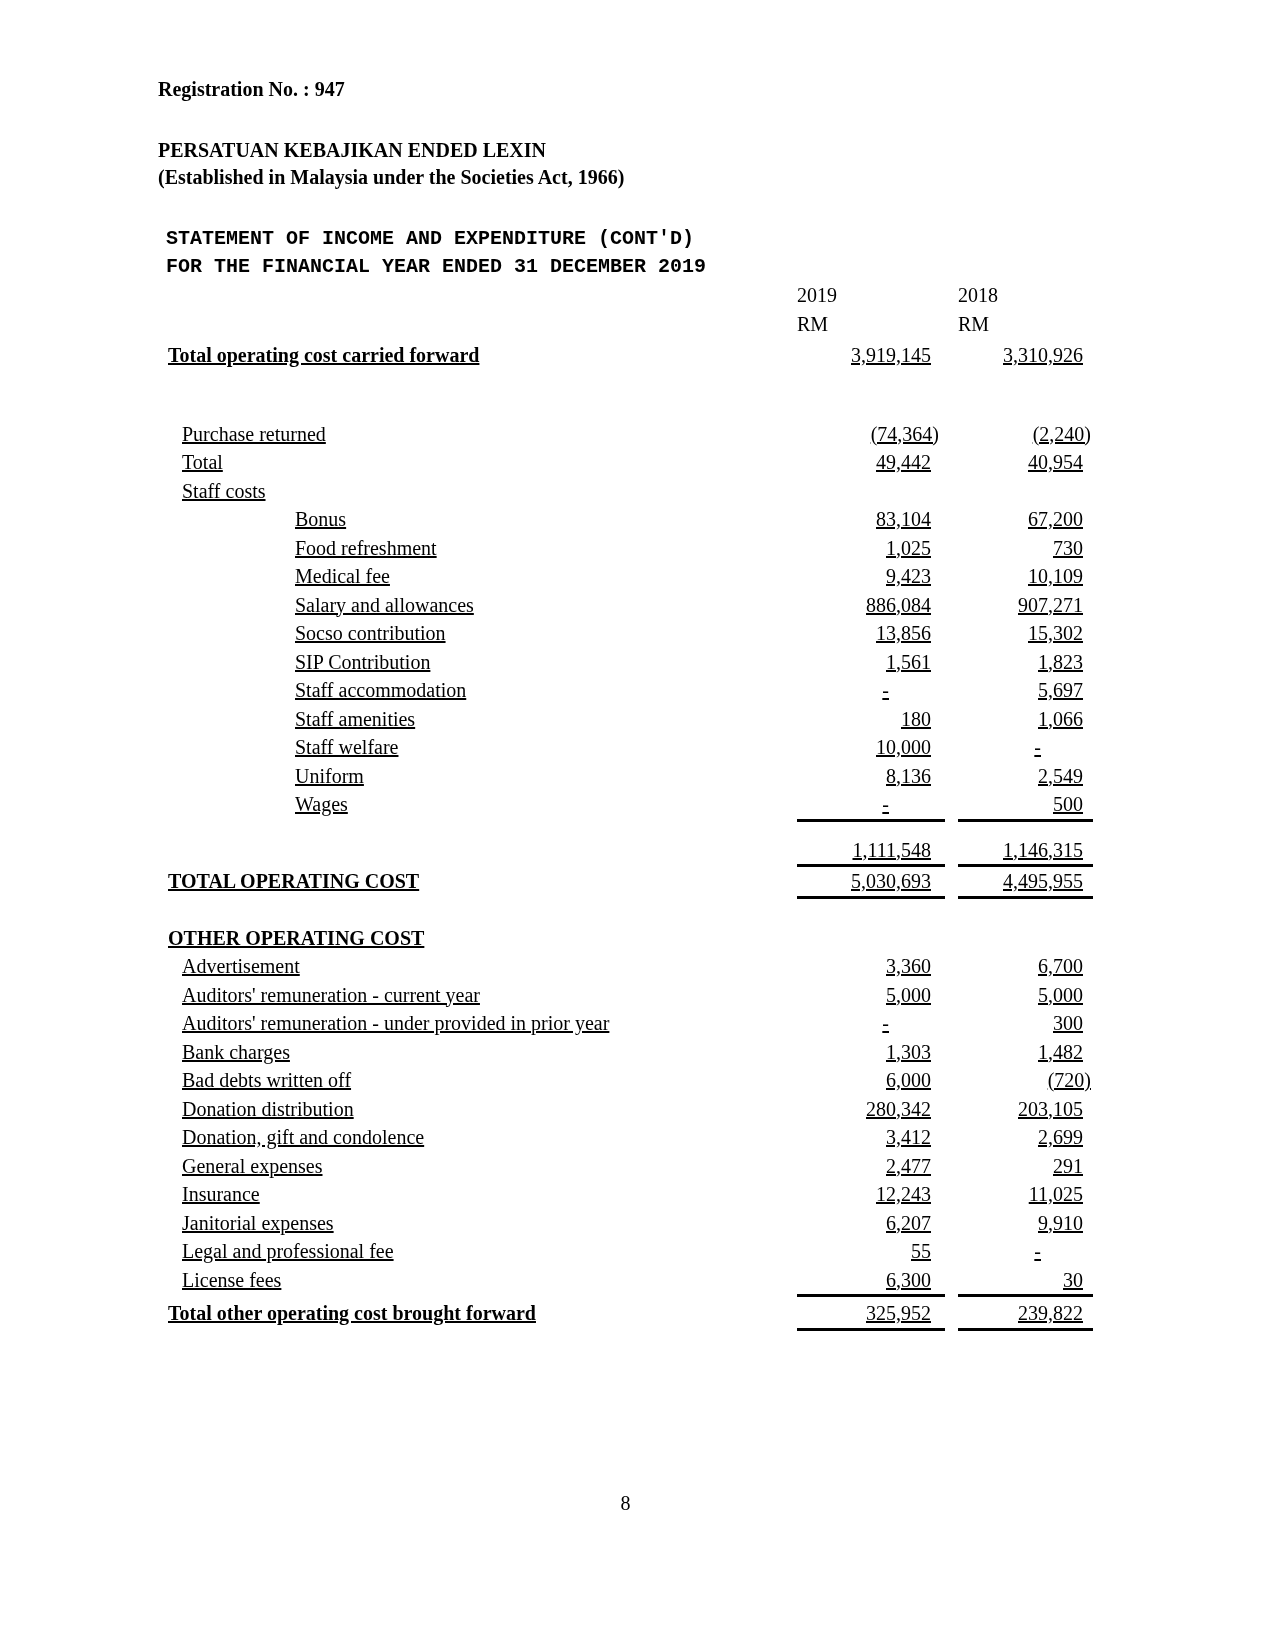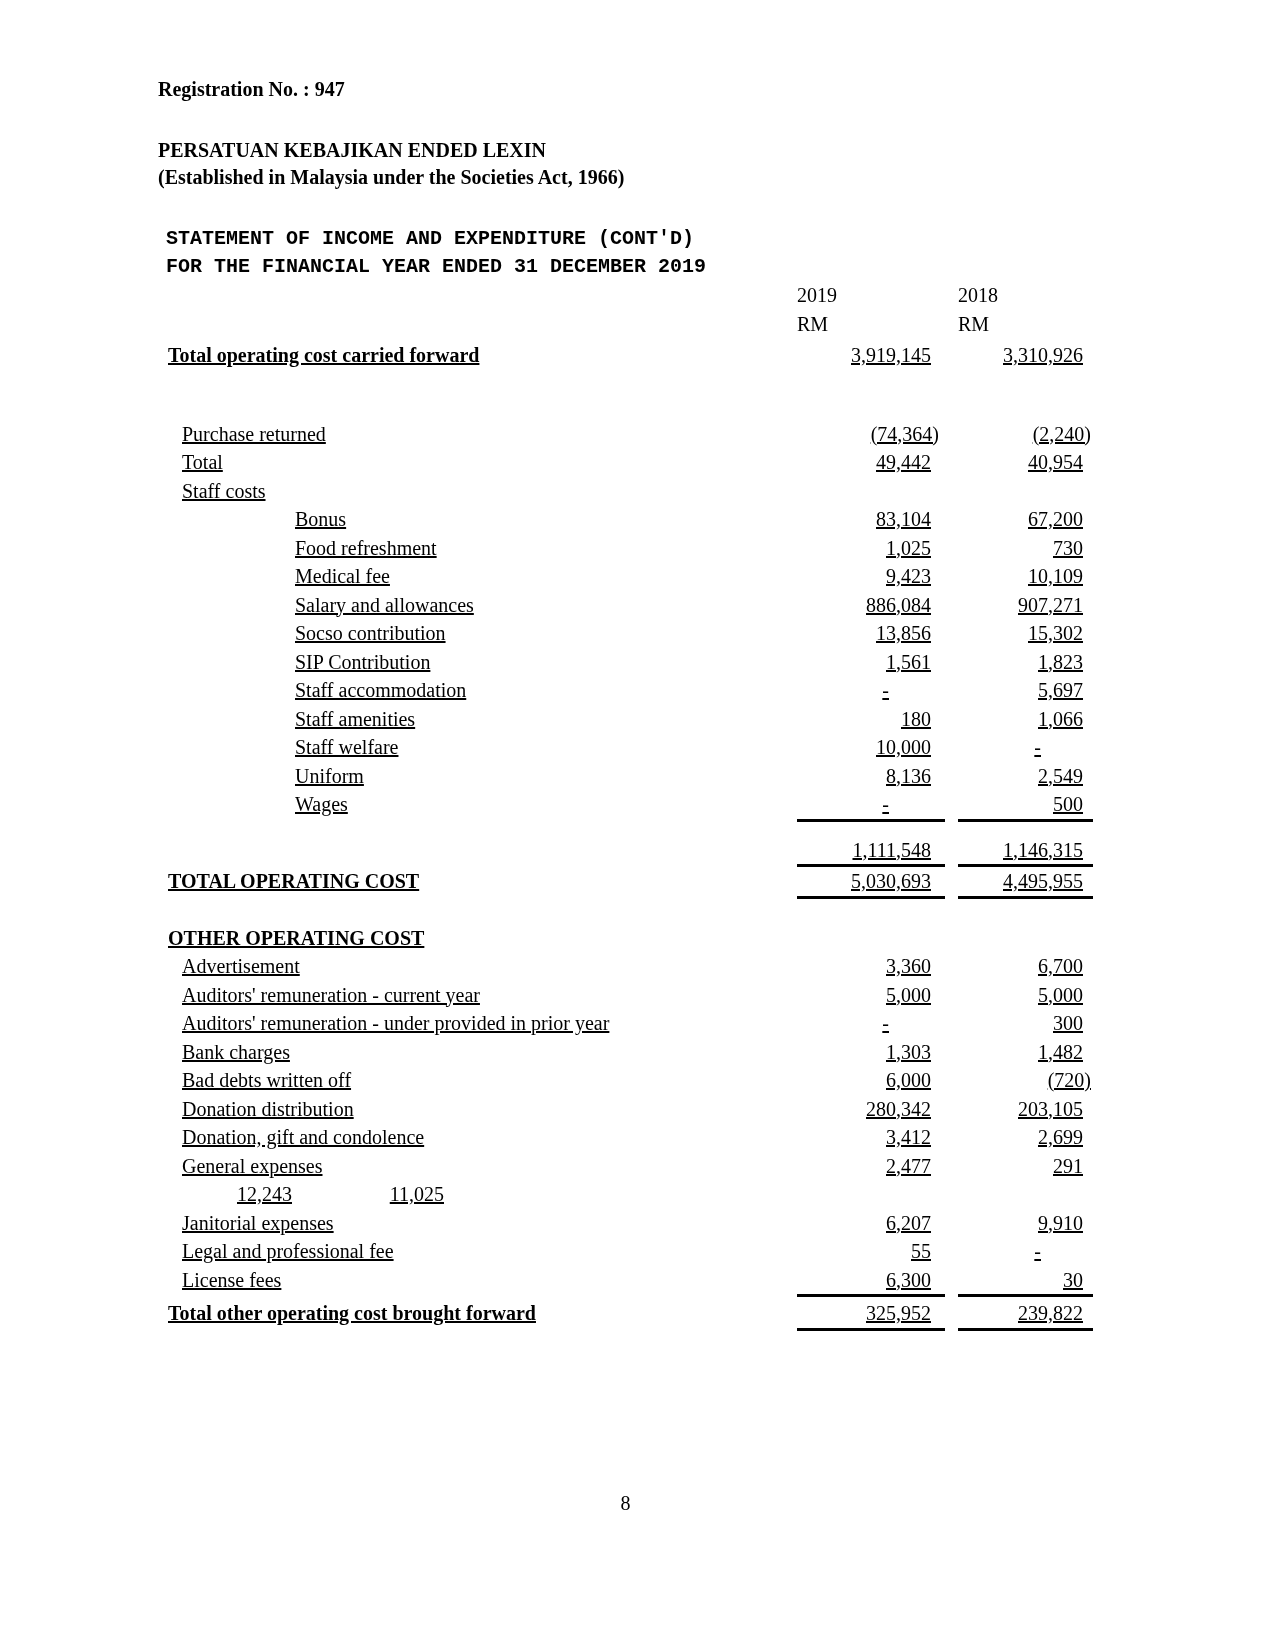--- a/index.html
+++ b/index.html
@@ -249,20 +249,21 @@
     <div class="lbl ind-1">Donation, gift and condolence</div>
     <div class="val c1"><span>3,412</span></div>
     <div class="val c2"><span>2,699</span></div>
   </div>
       <div class="row">
     <div class="lbl ind-1">General expenses</div>
     <div class="val c1"><span>2,477</span></div>
     <div class="val c2"><span>291</span></div>
   </div>
       <div class="row">
+    <div class="lbl ind-1">Insurance</div>
     <div class="val c1"><span>12,243</span></div>
     <div class="val c2"><span>11,025</span></div>
   </div>
       <div class="row">
     <div class="lbl ind-1">Janitorial expenses</div>
     <div class="val c1"><span>6,207</span></div>
     <div class="val c2"><span>9,910</span></div>
   </div>
       <div class="row">
     <div class="lbl ind-1">Legal and professional fee</div>

